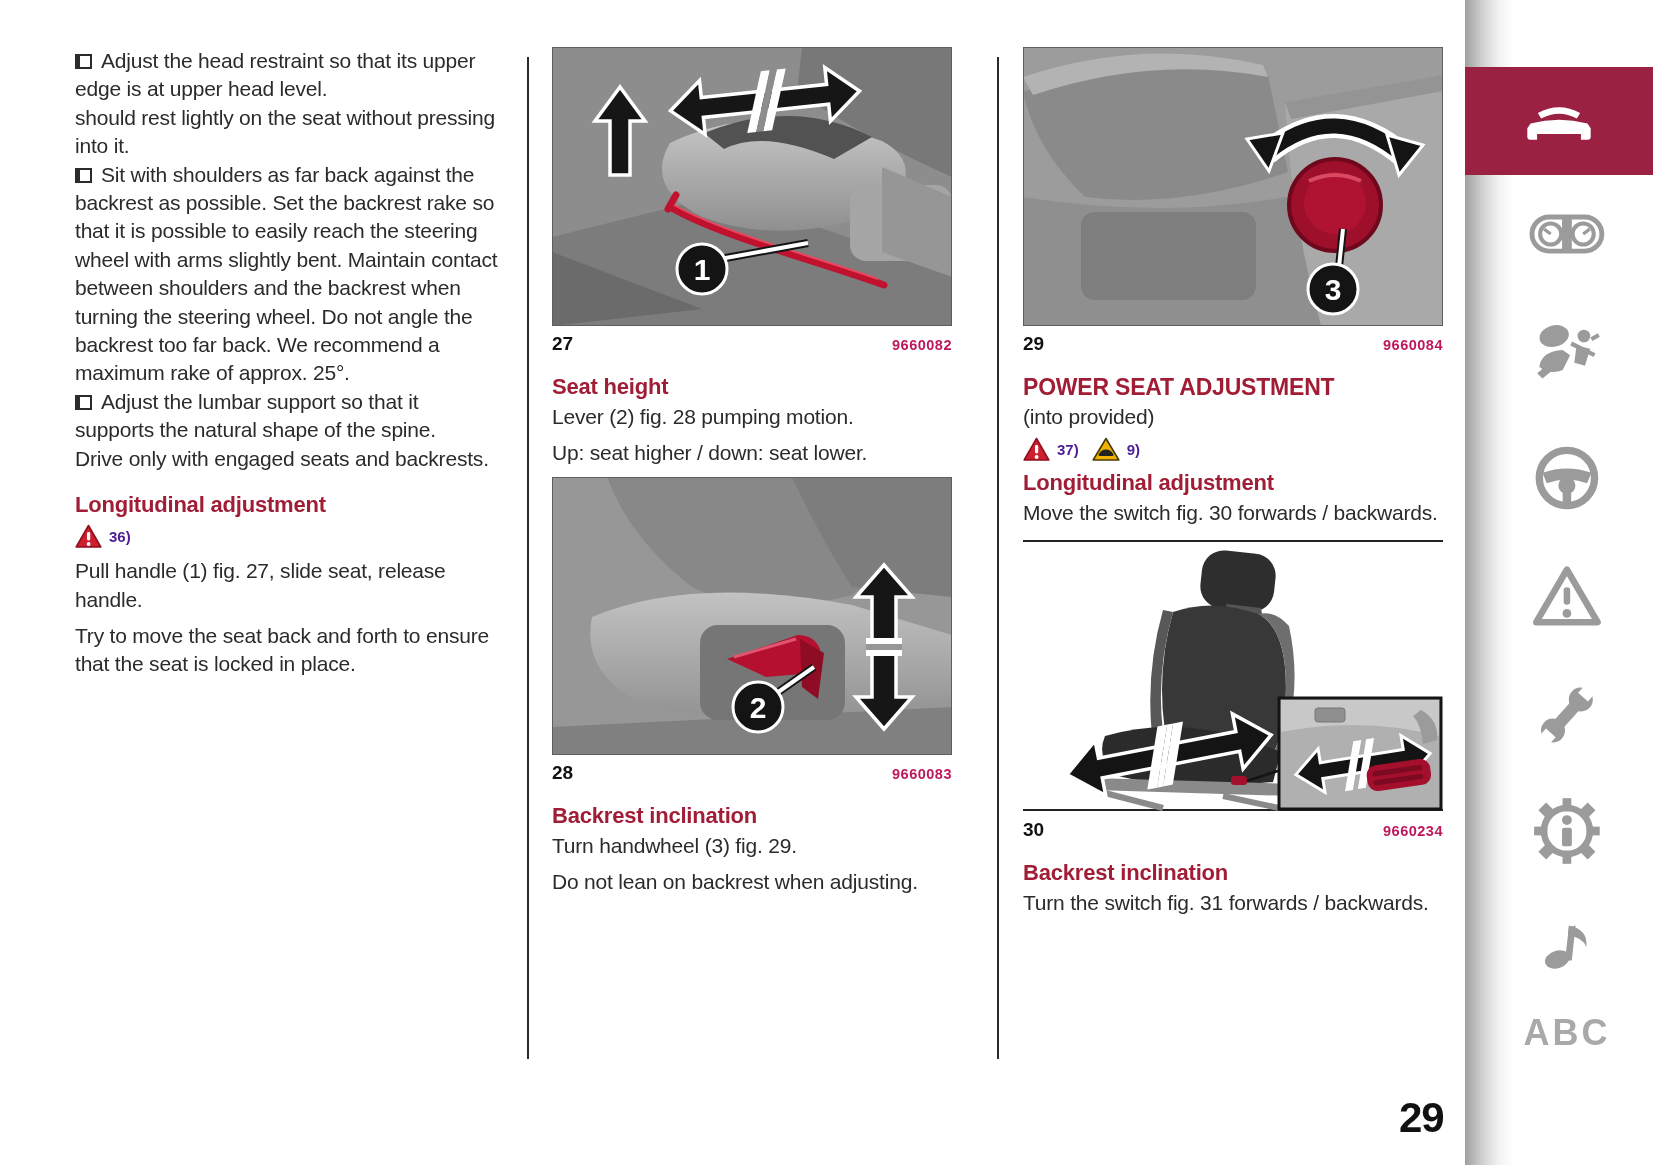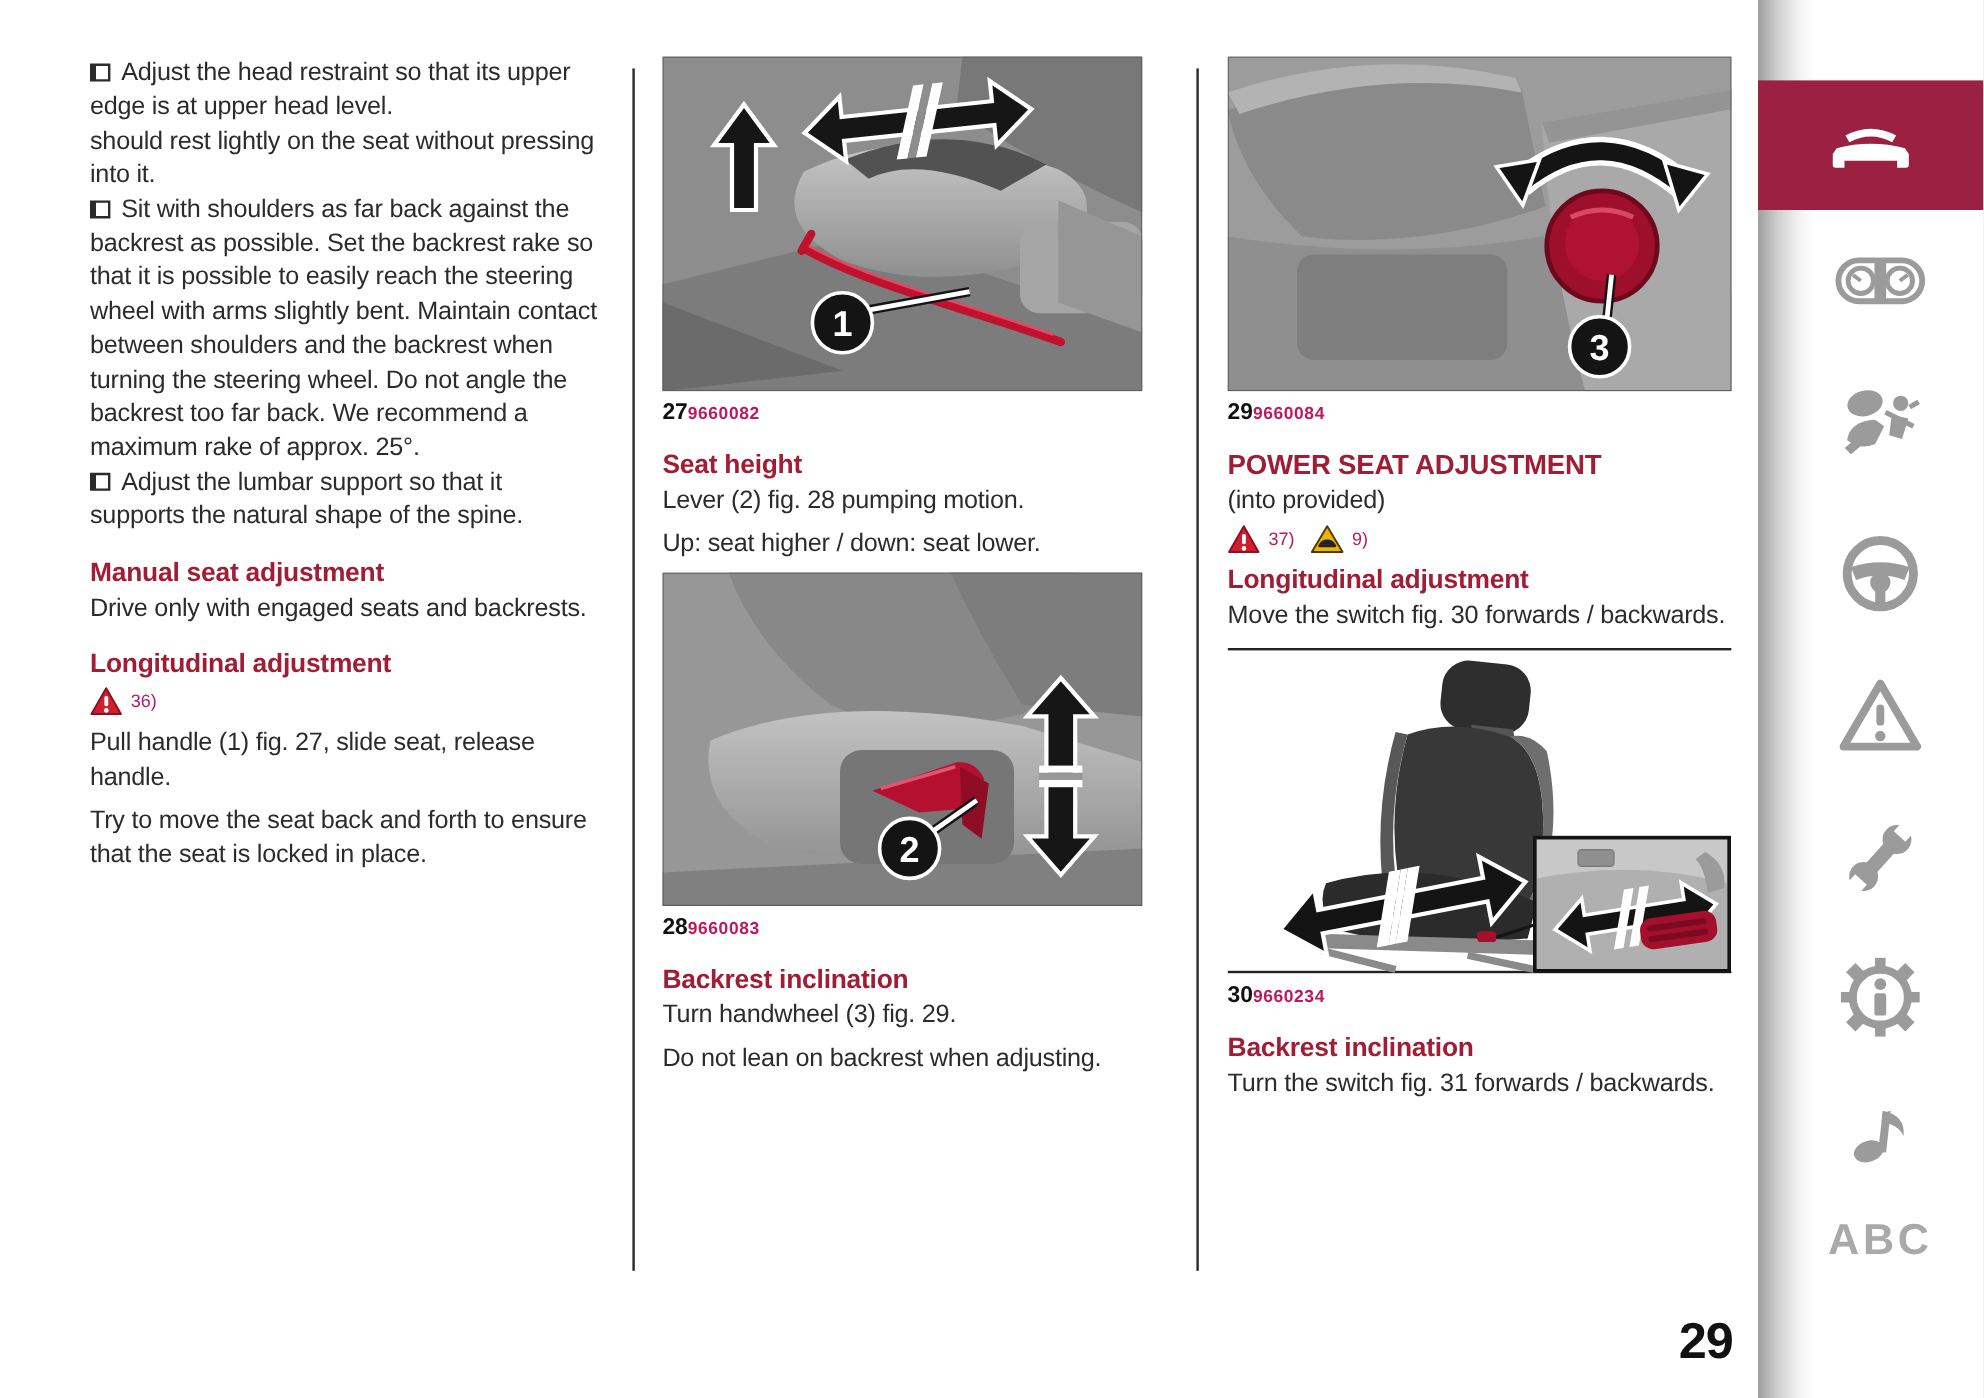--- a/index.html
+++ b/index.html
@@ -12,25 +12,25 @@
   .col-right{left:1023px;width:420px;}
   .divider{position:absolute;top:57px;width:2px;height:1002px;background:#2a2a2a;}
   .div1{left:527px;} .div2{left:997px;}
   p{margin:0;font-size:21px;line-height:28.4px;letter-spacing:-0.2px;}
   .gap{margin-top:8px;}
   .sq{display:inline-block;width:10px;height:11px;border:2px solid #2b2b2b;border-left-width:5px;
       margin-right:9px;position:relative;top:1px;}
   h3{margin:19px 0 3px 0;font-size:22px;line-height:26px;color:#a11d35;letter-spacing:-0.2px;}
   h3.caps{font-size:23px;}
   .warnrow{display:flex;align-items:center;gap:7px;margin:6px 0 8px 0;}
-  .warnrow .wlabel{font-size:15px;font-weight:normal;color:#be185d;}
+  .warnrow .wlabel{font-size:15px;font-weight:bold;color:#4c1d95;}
   .warnrow svg{display:block;}
   
   .fig{display:block;}
-  .figcap{display:flex;align-items:baseline;margin:7px 0 0 0;}
+  .figcap{display:flex;justify-content:space-between;align-items:baseline;margin:7px 0 0 0;}
   .fignum{font-size:19px;font-weight:bold;color:#111;}
   .figcode{font-size:14.5px;font-weight:bold;color:#be185d;letter-spacing:0.5px;}
   .figblock{margin-top:9px;}
   
   .edge-shadow{position:absolute;left:1465px;top:0;width:48px;height:1165px;
                background:linear-gradient(to right,#9f9f9f 0%,#cfcfcf 35%,#f2f2f2 70%,#ffffff 100%);}
   .rail{position:absolute;left:1465px;top:0;width:152px;height:1165px;}
   .rail-active{position:absolute;left:0;top:67px;width:188px;height:108px;background:#9b2143;
                display:flex;align-items:center;justify-content:center;}
   .side-item{position:absolute;left:50%;transform:translateX(-23%);width:96px;display:flex;
@@ -45,21 +45,20 @@
 <body>
 
 <div class="page">
 
   <div class="col col-left">
     <p><span class="sq"></span><span>Adjust the head restraint so that its upper edge is at upper head level.</span></p>
     <p>should rest lightly on the seat without pressing into it.</p>
     <p><span class="sq"></span><span>Sit with shoulders as far back against the backrest as possible. Set the backrest rake so that it is possible to easily reach the steering wheel with arms slightly bent. Maintain contact between shoulders and the backrest when turning the steering wheel. Do not angle the backrest too far back. We recommend a maximum rake of approx. 25°.</span></p>
     <p><span class="sq"></span><span>Adjust the lumbar support so that it supports the natural shape of the spine.</span></p>
 
-    <h3>Manual seat adjustment</h3>
     <p>Drive only with engaged seats and backrests.</p>
 
     <h3>Longitudinal adjustment</h3>
     <div class="warnrow">
       <svg width="27" height="25" viewBox="0 0 27 25">
         <path d="M13.5 1.5 L25.8 23 L1.2 23 Z" fill="#cf1f2f" stroke="#8c1020" stroke-width="1.6" stroke-linejoin="round"></path>
         <rect x="12" y="8" width="3.2" height="8.5" rx="1.4" fill="#fff"></rect>
         <circle cx="13.6" cy="20" r="1.9" fill="#fff"></circle>
       </svg>
       <span class="wlabel">36)</span>

